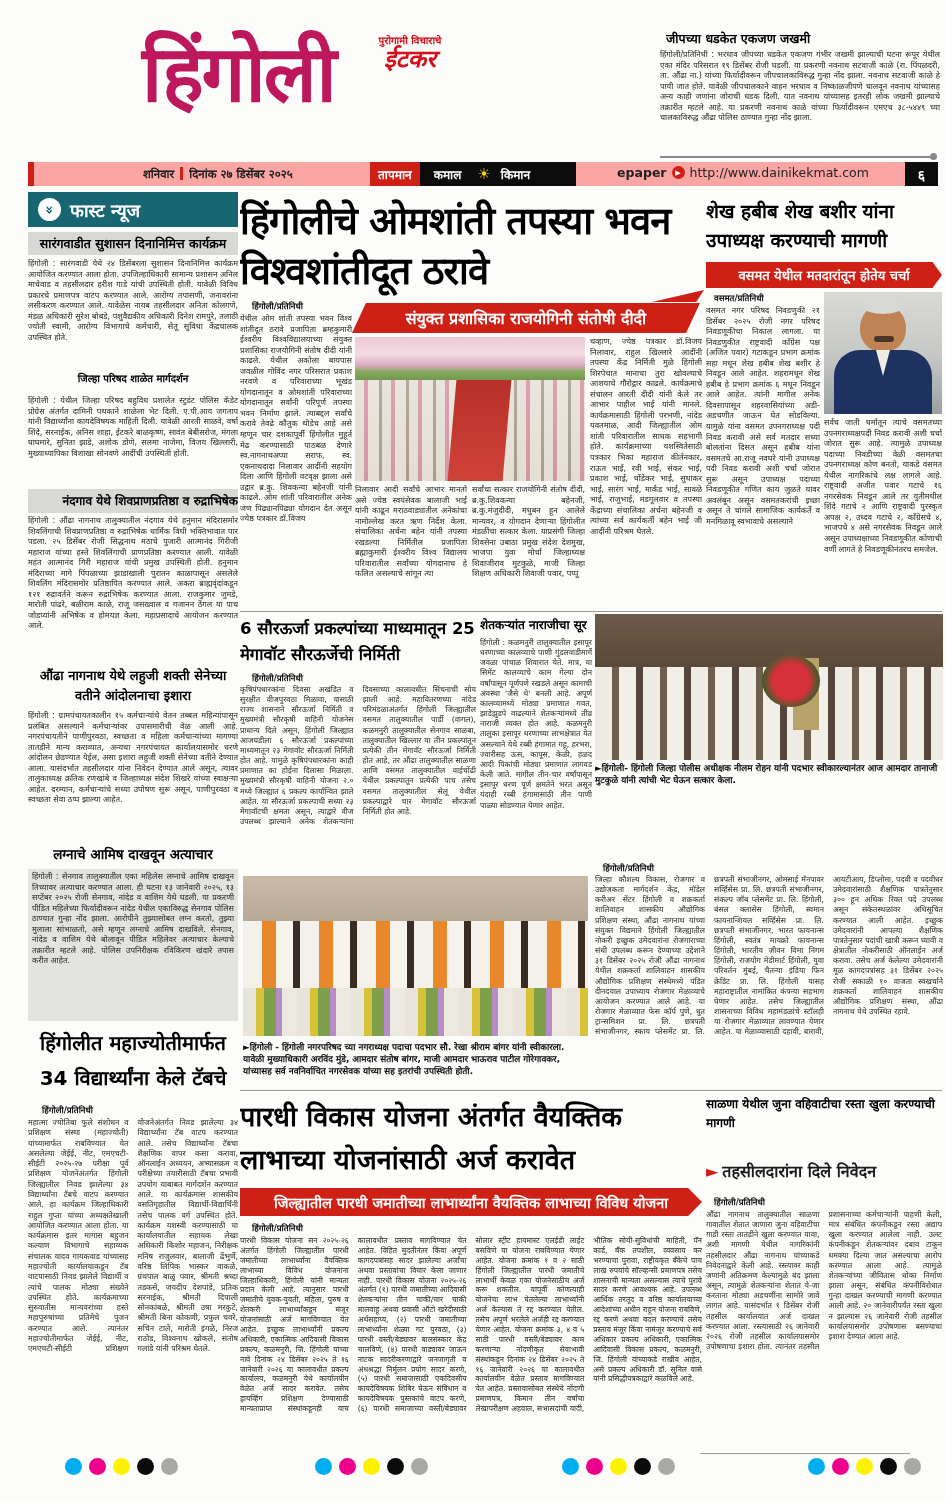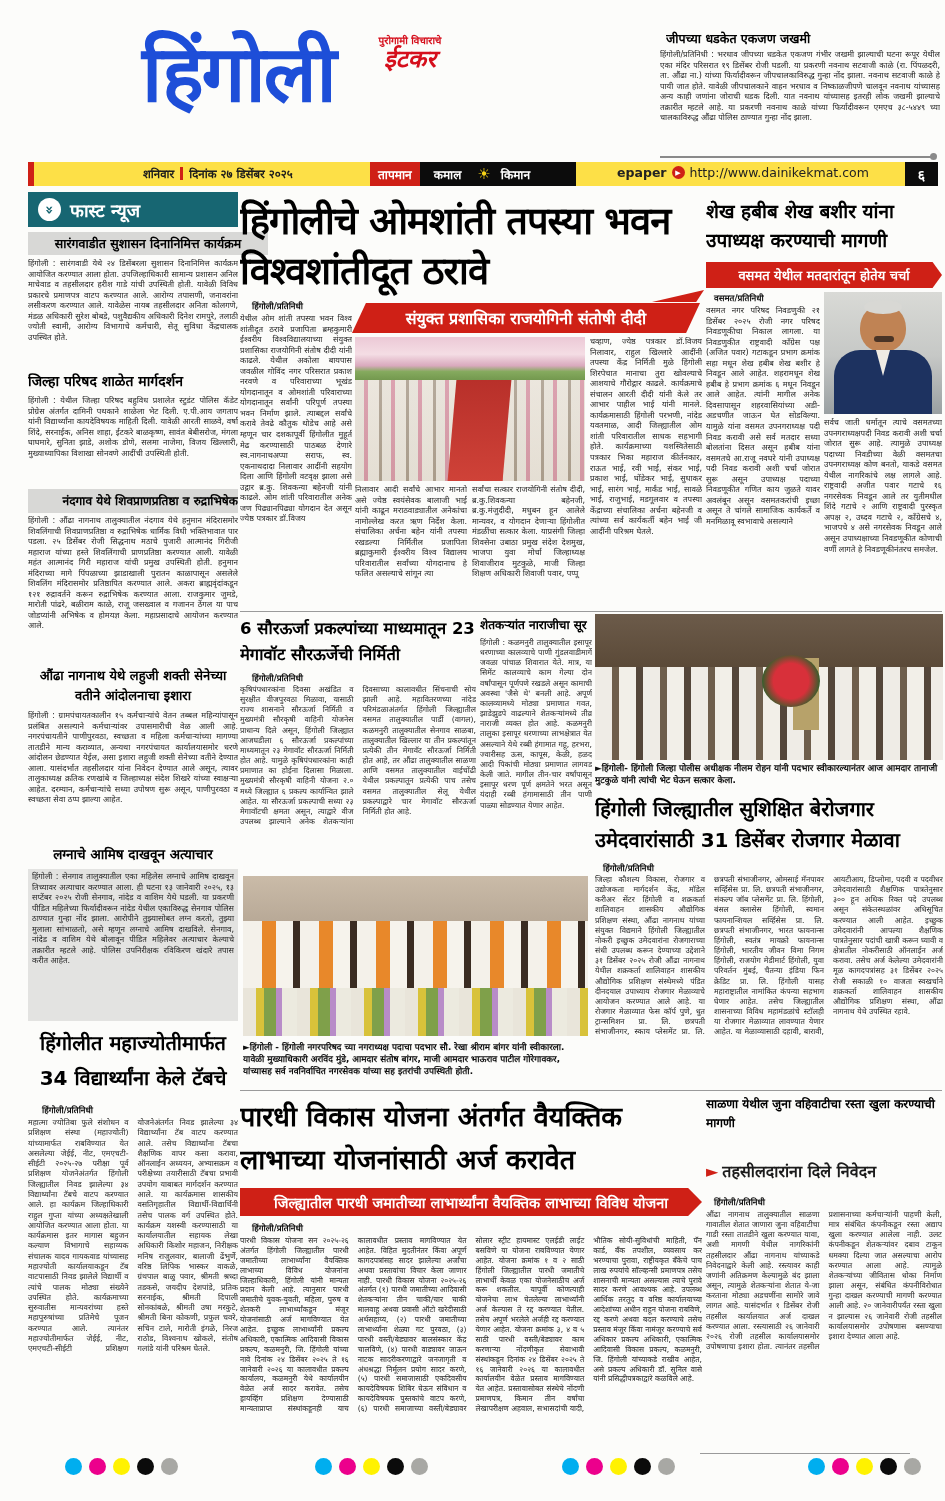--- a/index.html
+++ b/index.html
@@ -13,24 +13,24 @@
   .cols3 { column-count:3; column-gap:9px; }
   .cols4 { column-count:4; column-gap:9px; }
   .gray-head { background:#d8d8d6; }
   .ribbon { background:#cf2016; color:#fff; font-weight:bold; display:flex; align-items:center; justify-content:center; overflow:hidden; }
   .photo { position:absolute; overflow:hidden; background:#888; }
   .caption { font-size:8.8px; font-weight:bold; line-height:1.35; color:#101010; text-align:left; overflow:hidden; }
   .hl { font-weight:bold; color:#000; overflow:hidden; }
   .sep { position:absolute; background:#9a9a9a; }
   .dotgroup { position:absolute; display:flex; gap:7px; }
   .dot { width:17px; height:17px; border-radius:50%; }
-  .masthead-title { font-weight:900; color:#1d4ed8; letter-spacing:-2px; }
+  .masthead-title { font-weight:900; color:#be185d; letter-spacing:-2px; }
   .next-logo { display:flex; align-items:center; justify-content:center; color:#fff; font-weight:900; font-style:italic; letter-spacing:1px; background:linear-gradient(104deg,#1e82c8 0 60%,#101010 60%); border:2px solid #0d0d0d; }
   .brand { color:#d50f1c; font-weight:900; text-align:center; line-height:1.05; }
-  .datebar-bg { background:#fde047; }
+  .datebar-bg { background:#fca5a5; }
   .tempbox { background:#0c0c0c; color:#fff; display:flex; align-items:center; font-size:12px; font-weight:bold; }
   .fastnews-hdr { background:#176672; color:#fff; display:flex; align-items:center; gap:9px; padding-left:10px; }
   .fn-icon { width:23px; height:23px; border-radius:50%; background:#fff; color:#176672; display:flex; align-items:center; justify-content:center; font-weight:900; font-size:14px; }
   .fn-icon span { display:inline-block; transform:rotate(90deg); }
   .arrow-red { color:#cf2016; }
 </style>
 </head>
 <body>
 
 <div class="page">
@@ -71,24 +71,24 @@
     <span>६</span>
   </div>
 
   <div class="abs fastnews-hdr" style="left:28px;top:192px;width:210px;height:35px;">
     <span class="fn-icon">
         <span>»</span>
       </span>
     <span style="font-size:18px;font-weight:bold;">फास्ट न्यूज</span>
   </div>
 
-  <div class="abs hl gray-head" style="left:28px;top:232px;width:240px;height:23px;font-size:12.5px;text-align:center;line-height:23px;">सारंगवाडीत सुशासन दिनानिमित्त कार्यक्रम</div>
+  <div class="abs hl gray-head" style="left:28px;top:232px;width:210px;height:23px;font-size:12.5px;text-align:center;line-height:23px;">सारंगवाडीत सुशासन दिनानिमित्त कार्यक्रम</div>
   <div class="abs body-text" style="left:28px;top:259px;width:210px;height:110px;">हिंगोली : सारंगवाडी येथे २४ डिसेंबरला सुशासन दिनानिमित्त कार्यक्रम आयोजित करण्यात आला होता. उपजिल्हाधिकारी सामान्य प्रशासन अनिल माचेवाड व तहसीलदार हरीश गाडे यांची उपस्थिती होती. यावेळी विविध प्रकारचे प्रमाणपत्र वाटप करण्यात आले. आरोग्य तपासणी, जनावरांना लसीकरण करण्यात आले. यावेळेस नायब तहसीलदार अनिता कोलगणे, मंडळ अधिकारी सुरेश बोबडे, पशुवैद्यकीय अधिकारी दिनेश रामपुरे, तलाठी ज्योती स्वामी, आरोग्य विभागाचे कर्मचारी, सेतू सुविधा केंद्रचालक उपस्थित होते.</div>
 
-  <div class="abs hl" style="left:28px;top:371px;width:210px;height:23px;font-size:14px;">जिल्हा परिषद शाळेत मार्गदर्शन</div>
+  <div class="abs hl" style="left:28px;top:371px;width:210px;height:23px;font-size:10px;text-align:center;">जिल्हा परिषद शाळेत मार्गदर्शन</div>
   <div class="abs body-text" style="left:28px;top:396px;width:210px;height:90px;">हिंगोली : येथील जिल्हा परिषद बहुविध प्रशालेत स्टुडंट पोलिस कॅडेट प्रोग्रेस अंतर्गत दामिनी पथकाने शाळेला भेट दिली. ए.पी.आय जगताप यांनी विद्यार्थ्यांना कायदेविषयक माहिती दिली. यावेळी आरती साळवे, वर्षा शिंदे, सरनाईक, अनिस शाहा, ईटकरे बाळकृष्ण, सावंत बेबीसरोज, मंगला घाघमारे, सुनिता झाडे, अशोक डोणे, सलमा नाजेमा, विजय खिल्लारी, मुख्याध्यापिका विशाखा सोनवणे आदींची उपस्थिती होती.</div>
 
   <div class="abs hl gray-head" style="left:28px;top:489px;width:210px;height:24px;font-size:12px;text-align:right;line-height:24px;">नंदगाव येथे शिवप्राणप्रतिष्ठा व रुद्राभिषेक</div>
   <div class="abs body-text" style="left:28px;top:516px;width:210px;height:148px;">हिंगोली : औंढा नागनाथ तालुक्यातील नंदगाव येथे हनुमान मंदिरासमोर शिवलिंगाची शिवप्राणप्रतिष्ठा व रुद्राभिषेक धार्मिक विधी भक्तिभावात पार पडला. २५ डिसेंबर रोजी सिद्धनाथ मठाचे पुजारी आत्मानंद गिरीजी महाराज यांच्या हस्ते शिवलिंगाची प्राणप्रतिष्ठा करण्यात आली. यावेळी महंत आत्मानंद गिरी महाराज यांची प्रमुख उपस्थिती होती. हनुमान मंदिराच्या मागे पिंपळाच्या झाडाखाली पुरातन काळापासून असलेले शिवलिंग मंदिरासमोर प्रतिष्ठापित करण्यात आले. अकरा ब्राह्मवृंदांकडून १२१ रुद्रावर्तने करून रुद्राभिषेक करण्यात आला. राजकुमार जुमडे, मारोती पांढरे, बळीराम काळे, राजू जसख्वाल व गजानन ठेंगल या पाच जोडप्यांनी अभिषेक व होमयज्ञ केला. महाप्रसादाचे आयोजन करण्यात आले.</div>
 
   <div class="abs hl" style="left:28px;top:666px;width:210px;height:42px;font-size:13px;text-align:center;line-height:1.55;">औंढा नागनाथ येथे लहुजी शक्ती सेनेच्या वतीने आंदोलनाचा इशारा</div>
   <div class="abs body-text" style="left:28px;top:711px;width:210px;height:132px;">हिंगोली : ग्रामपंचायतकालीन १५ कर्मचाऱ्यांचे वेतन तब्बल महिन्यांपासून प्रलंबित असल्याने कर्मचाऱ्यांवर उपासमारीची वेळ आली आहे. नगरपंचायतीने पाणीपुरवठा, स्वच्छता व महिला कर्मचाऱ्यांच्या मागण्या तातडीने मान्य कराव्यात, अन्यथा नगरपंचायत कार्यालयासमोर धरणे आंदोलन छेडण्यात येईल, असा इशारा लहुजी शक्ती सेनेच्या वतीने देण्यात आला. यासंदर्भात तहसीलदार यांना निवेदन देण्यात आले असून, त्यावर तालुकाध्यक्ष क्रतिक रणखांबे व जिल्हाध्यक्ष संदेश शिखरे यांच्या स्वाक्षऱ्या आहेत. दरम्यान, कर्मचाऱ्यांचे सध्या उपोषण सुरू असून, पाणीपुरवठा व स्वच्छता सेवा ठप्प झाल्या आहेत.</div>
 
   <div class="abs hl" style="left:28px;top:845px;width:210px;height:22px;font-size:13.5px;text-align:center;">लग्नाचे आमिष दाखवून अत्याचार</div>
   <div class="abs body-text" style="left:28px;top:869px;width:210px;height:152px;background:#e3e3e1;padding:3px 4px;">हिंगोली : सेनगाव तालुक्यातील एका महिलेस लग्नाचे आमिष दाखवून तिच्यावर अत्याचार करण्यात आला. ही घटना १३ जानेवारी २०२५, १३ सप्टेंबर २०२५ रोजी सेनगाव, नांदेड व वाशिम येथे घडली. या प्रकरणी पीडित महिलेच्या फिर्यादीवरून नांदेड येथील एकाविरुद्ध सेनगाव पोलिस ठाण्यात गुन्हा नोंद झाला. आरोपीने तुझ्यासोबत लग्न करतो, तुझ्या मुलाला सांभाळतो, असे म्हणून लग्नाचे आमिष दाखविले. सेनगाव, नांदेड व वाशिम येथे बोलावून पीडित महिलेवर अत्याचार केल्याचे तक्रारीत म्हटले आहे. पोलिस उपनिरीक्षक रविकिरण खंदारे तपास करीत आहेत.</div>
@@ -121,35 +121,34 @@
     <div style="position:absolute;left:36px;top:12px;width:46px;height:48px;border-radius:50% 50% 46% 46%;background:#c08354;"></div>
     <div style="position:absolute;left:40px;top:8px;width:38px;height:14px;border-radius:50%;background:#d8d8d4;"></div>
     <div style="position:absolute;left:50px;top:44px;width:20px;height:6px;background:#4a3426;border-radius:3px;"></div>
     <div style="position:absolute;left:10px;top:58px;width:98px;height:64px;border-radius:26px 26px 0 0;background:#1d3260;"></div>
     <div style="position:absolute;left:52px;top:58px;width:14px;height:26px;background:#f0ece4;clip-path:polygon(0 0,100% 0,50% 100%);"></div>
   </div>
   <div class="abs body-text" style="left:824px;top:418px;width:118px;height:192px;">सर्वच जाती धर्मातून त्याचे वसमतच्या उपनगराध्यक्षपदी निवड करावी अशी चर्चा जोरात सुरू आहे. त्यामुळे उपाध्यक्ष पदाच्या निवडीच्या वेळी वसमतचा उपनगराध्यक्ष कोण बनतो, याकडे वसमत येथील नागरिकांचे लक्ष लागले आहे. राष्ट्रवादी अजीत पवार गटाचे १६ नगरसेवक निवडून आले तर युतीमधील शिंदे गटाचे २ आणि राष्ट्रवादी पुरस्कृत अपक्ष २, उध्दव गटाचे २, काँग्रेसचे ४, भाजपचे ४ असे नगरसेवक निवडून आले असून उपाध्यक्षाच्या निवडणूकीत कोणाची वर्णी लागते हे निवडणूकीनंतरच समजेल.</div>
 
   <div class="sep" style="left:240px;top:611px;width:702px;height:1px;"></div>
 
-  <div class="abs hl" style="left:240px;top:616px;width:236px;height:52px;font-size:16.5px;line-height:1.55;font-weight:900;">6 सौरऊर्जा प्रकल्पांच्या माध्यमातून 23 मेगावॉट सौरऊर्जेची निर्मिती</div>
+  <div class="abs hl" style="left:240px;top:616px;width:236px;height:52px;font-size:16.5px;line-height:1.55;font-weight:900;">6 सौरऊर्जा प्रकल्पांच्या माध्यमातून 25 मेगावॉट सौरऊर्जेची निर्मिती</div>
   <div class="abs byline" style="left:252px;top:672px;width:120px;">हिंगोली/प्रतिनिधी</div>
   <div class="abs body-text cols2" style="left:240px;top:685px;width:236px;height:176px;font-size:7.7px;">कृषिपंपधारकांना दिवसा अखंडित व सुरक्षीत वीजपुरवठा मिळावा, यासाठी राज्य शासनाने सौरऊर्जा निर्मिती व मुख्यमंत्री सौरकृषी वाहिनी योजनेस प्राधान्य दिले असून, हिंगोली जिल्ह्यात आजघडीला ६ सौरऊर्जा प्रकल्पांच्या माध्यमातून २३ मेगावॉट सौरऊर्जा निर्मिती होत आहे. यामुळे कृषिपंपधारकांना काही प्रमाणात का होईना दिलासा मिळाला. मुख्यमंत्री सौरकृषी वाहिनी योजना २.० मध्ये जिल्ह्यात ६ प्रकल्प कार्यान्वित झाले आहेत. या सौरऊर्जा प्रकल्पाची सध्या २३ मेगावॉटची क्षमता असून, त्याद्वारे वीज उपलब्ध झाल्याने अनेक शेतकऱ्यांना दिवसाच्या कालावधीत सिंचनाची सोय झाली आहे. महावितरणच्या नांदेड परिमंडळाअंतर्गत हिंगोली जिल्ह्यातील वसमत तालुक्यातील पार्डी (वागल), कळमनुरी तालुक्यातील सेनगाव साळबा, तालुक्यातील खिल्लार या तीन प्रकल्पांतून प्रत्येकी तीन मेगावॅट सौरऊर्जा निर्मिती होत आहे, तर औंढा तालुक्यातील साळणा आणि वसमत तालुक्यातील वाईचोंढी येथील प्रकल्पातून प्रत्येकी पाच तसेच वसमत तालुक्यातील सेलू येथील प्रकल्पाद्वारे चार मेगावॉट सौरऊर्जा निर्मिती होत आहे.</div>
 
   <div class="abs hl" style="left:480px;top:616px;width:112px;height:20px;font-size:12px;">शेतकऱ्यांत नाराजीचा सूर</div>
   <div class="abs body-text" style="left:480px;top:638px;width:112px;height:223px;font-size:7.7px;">हिंगोली : कळमनुरी तालुक्यातील इसापूर धरणाच्या कालव्याचे पाणी गुंडलवाडीमार्गे जवळा पांचाळ शिवारात येते. मात्र, या सिमेंट कालव्याचे काम गेल्या दोन वर्षांपासून पूर्णपणे रखडले असून कामाची अवस्था 'जैसे थे' बनली आहे. अपूर्ण कालव्यामध्ये मोठ्या प्रमाणात गवत, झाडेझुडपे वाढल्याने शेतकऱ्यांमध्ये तीव्र नाराजी व्यक्त होत आहे. कळमनुरी तालुका इसापूर धरणाच्या लाभक्षेत्रात येत असल्याने येथे रब्बी हंगामात गहू, हरभरा, ज्वारीसह ऊस, कापूस, केळी, हळद आदी पिकांची मोठ्या प्रमाणात लागवड केली जाते. मागील तीन-चार वर्षांपासून इसापूर धरण पूर्ण क्षमतेने भरत असून यंदाही रब्बी हंगामासाठी तीन पाणी पाळ्या सोडण्यात येणार आहेत.</div>
 
   <div class="photo" style="left:595px;top:614px;width:348px;height:146px;">
     <div style="position:absolute;inset:0;background:linear-gradient(180deg,#6c5b4a 0%,#594836 40%,#473a2d 100%);"></div>
     <div style="position:absolute;left:0;top:36%;width:100%;height:64%;background:repeating-linear-gradient(90deg,#efece6 0 17px,#6e5e4c 17px 24px,#f2efe8 24px 41px,#54463a 41px 48px);"></div>
     <div style="position:absolute;left:57%;top:30%;width:26px;height:72px;background:#b7a26a;"></div>
     <div style="position:absolute;left:48%;top:28%;width:58px;height:52px;border-radius:50%;background:radial-gradient(circle,#d8303a 0 45%,#31602c 75%,transparent 78%);"></div>
   </div>
   <div class="abs caption" style="left:595px;top:763px;width:348px;height:30px;">►हिंगोली- हिंगोली जिल्हा पोलीस अधीक्षक नीलम रोहन यांनी पदभार स्वीकारल्यानंतर आज आमदार तानाजी मुटकुळे यांनी त्यांची भेट घेऊन सत्कार केला.</div>
-  <div class="abs hl" style="left:595px;top:794px;width:348px;height:64px;font-size:20px;line-height:1.55;font-weight:900;">हिंगोली जिल्ह्यातील सुशिक्षित बेरोजगार उमेदवारांसाठी 31 डिसेंबर रोजगार मेळावा</div>
   <div class="abs byline" style="left:603px;top:862px;width:120px;">हिंगोली/प्रतिनिधी</div>
   <div class="abs body-text cols3" style="left:595px;top:875px;width:348px;height:232px;font-size:7.7px;">जिल्हा कौशल्य विकास, रोजगार व उद्योजकता मार्गदर्शन केंद्र, मॉडेल करीअर सेंटर हिंगोली व शक्रकर्ता शालिवाहन शासकीय औद्योगिक प्रशिक्षण संस्था, औंढा नागनाथ यांच्या संयुक्त विद्यमाने हिंगोली जिल्ह्यातील नोकरी इच्छुक उमेदवारांना रोजगाराच्या संधी उपलब्ध करून देण्याच्या उद्देशाने ३१ डिसेंबर २०२५ रोजी औंढा नागनाथ येथील शक्रकर्ता शालिवाहन शासकीय औद्योगिक प्रशिक्षण संस्थेमध्ये पंडित दीनदयाल उपाध्याय रोजगार मेळाव्याचे आयोजन करण्यात आले आहे. या रोजगार मेळाव्यात फेस कॉर्प पुणे, धुत ट्रान्समिशन प्रा. लि. छत्रपती संभाजीनगर, स्काय प्लेसमेंट प्रा. लि. छत्रपती संभाजीनगर, ओमसाई मॅनपावर सर्व्हिसेस प्रा. लि. छत्रपती संभाजीनगर, संकल्प जॉब प्लेसमेंट प्रा. लि. हिंगोली, बंसल क्लासेस हिंगोली, स्वमान फायनान्शियल सर्व्हिसेस प्रा. लि. छत्रपती संभाजीनगर, भारत फायनान्स हिंगोली, स्वतंत्र मायक्रो फायनान्स हिंगोली, भारतीय जीवन विमा निगम हिंगोली, राजयोग मेडीमार्ट हिंगोली, युवा परिवर्तन मुंबई, चैतन्या इंडिया फिन क्रेडिट प्रा. लि. हिंगोली यासह महाराष्ट्रातील नामांकित कंपन्या सहभाग घेणार आहेत. तसेच जिल्ह्यातील शासनाच्या विविध महामंडळांचे स्टॉलही या रोजगार मेळाव्यात लावण्यात येणार आहेत. या मेळाव्यासाठी दहावी, बारावी, आयटीआय, डिप्लोमा, पदवी व पदवीधर उमेदवारांसाठी शैक्षणिक पात्रतेनुसार ३०० हून अधिक रिक्त पदे उपलब्ध असून संकेतस्थळांवर अधिसूचित करण्यात आली आहेत. इच्छुक उमेदवारांनी आपल्या शैक्षणिक पात्रतेनुसार पदांची खात्री करून घ्यावी व क्षेत्रातील नोकरीसाठी ऑनलाईन अर्ज करावा. तसेच अर्ज केलेल्या उमेदवारांनी मूळ कागदपत्रांसह ३१ डिसेंबर २०२५ रोजी सकाळी १० वाजता स्वखर्चाने शक्रकर्ता शालिवाहन शासकीय औद्योगिक प्रशिक्षण संस्था, औंढा नागनाथ येथे उपस्थित रहावे.</div>
 
   <div class="photo" style="left:243px;top:876px;width:345px;height:160px;">
     <div style="position:absolute;inset:0;background:linear-gradient(180deg,#cabba8 0%,#b7a896 30%,#8d7d6b 45%,#e8e4da 46%,#ddd8cc 100%);"></div>
     <div style="position:absolute;left:0;top:28%;width:100%;height:48%;background:repeating-linear-gradient(90deg,#f4f1ea 0 19px,#e8882a 19px 33px,#f6f3ec 33px 50px,#3a2c22 50px 57px);"></div>
     <div style="position:absolute;left:0;top:70%;width:100%;height:30%;background:repeating-linear-gradient(90deg,#e9e5da 0 13px,#d8c23a 13px 21px,#7fa04a 21px 33px,#b88cc8 33px 39px,#eceadf 39px 54px);"></div>
   </div>
   <div class="abs caption" style="left:243px;top:1042px;width:345px;height:44px;">►हिंगोली - हिंगोली नगरपरिषद च्या नगराध्यक्ष पदाचा पदभार सौ. रेखा श्रीराम बांगर यांनी स्वीकारला. यावेळी मुख्याधिकारी अरविंद मुंडे, आमदार संतोष बांगर, माजी आमदार भाऊराव पाटील गोरेगावकर, यांच्यासह सर्व नवनिर्वाचित नगरसेवक यांच्या सह इतरांची उपस्थिती होती.</div>
 

